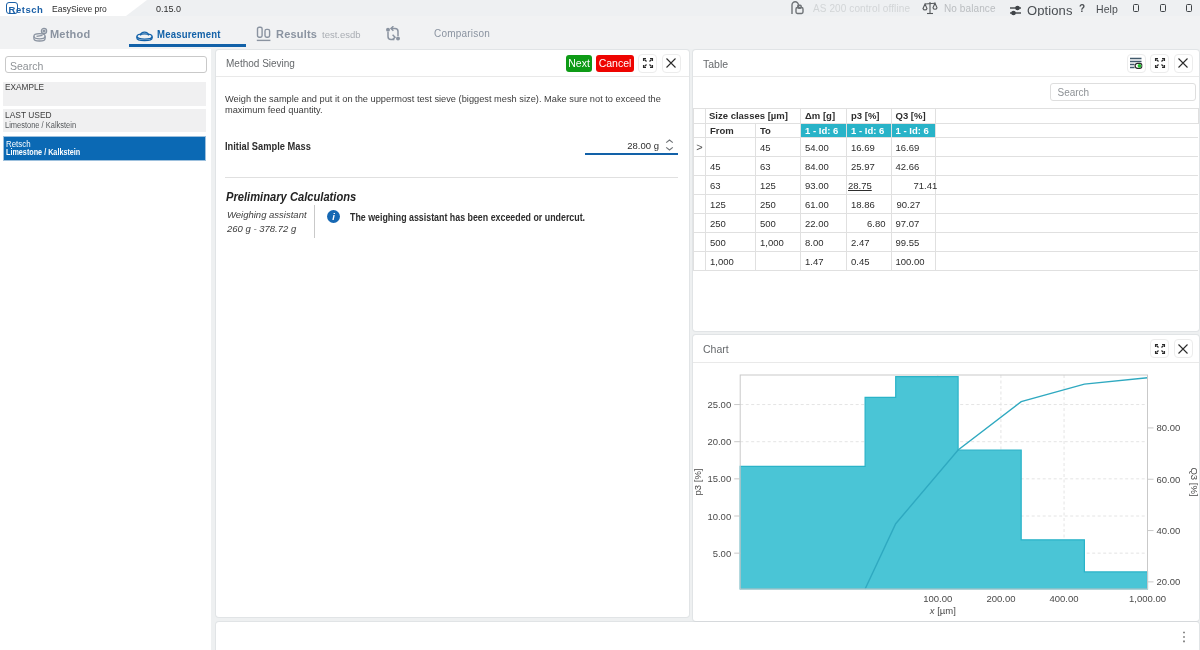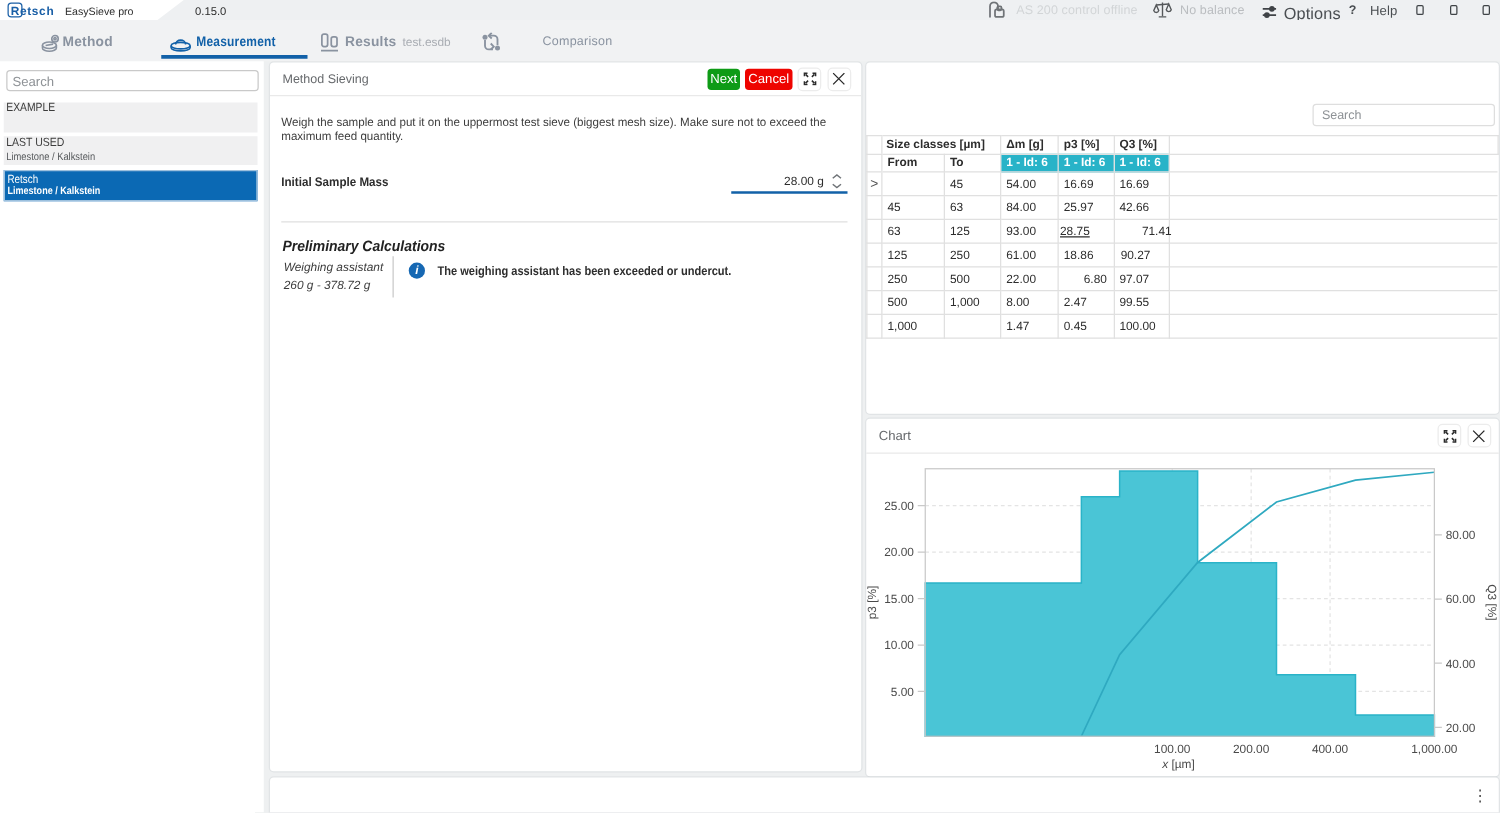--- a/index.html
+++ b/index.html
@@ -131,20 +131,40 @@
   <div class="abs" style="left:9.5px;top:127px;width:453px;height:1px;background:#e0e0e0;"></div>
   <div class="abs" style="left:10.5px;top:140px;font-size:12px;font-weight:bold;font-style:italic;color:#222;transform:scaleX(0.93);transform-origin:left top;">Preliminary Calculations</div>
   <div class="abs" style="left:11.5px;top:159.5px;font-size:9.5px;font-style:italic;color:#3c3c3c;">Weighing assistant</div>
   <div class="abs" style="left:11.5px;top:173.5px;font-size:9.5px;font-style:italic;color:#3c3c3c;">260 g - 378.72 g</div>
   <div class="abs" style="left:98.5px;top:155px;width:1px;height:33px;background:#c9c9c9;"></div>
   <div class="abs" style="left:111.5px;top:160px;width:13px;height:13px;border-radius:50%;background:#1668b3;color:#fff;font-size:9.5px;font-weight:bold;text-align:center;line-height:13px;font-style:italic;">i</div>
   <div class="abs" style="left:134px;top:162.5px;font-size:10px;font-weight:bold;color:#2d2d2d;white-space:nowrap;transform:scaleX(0.885);transform-origin:left top;">The weighing assistant has been exceeded or undercut.</div>
 </div>
 
 <div class="panel" id="tablepanel" style="left:692.5px;top:49.5px;width:506.5px;height:281px;">
+  <div class="phead">
+    <div class="ptitle">Table</div>
+    <div class="icobtn" style="left:434px;">
+        <svg width="13" height="12" viewBox="0 0 13 12" fill="none">
+          <path d="M0.5,1.5 L12,1.5 M0.5,4.5 L12,4.5 M0.5,7.5 L5,7.5 M0.5,10.5 L5,10.5" stroke="#41596b" stroke-width="1.5"></path>
+          <rect x="5.6" y="6.3" width="7" height="5" rx="2.5" stroke="#2b2b2b" stroke-width="1.2"></rect>
+          <circle cx="10" cy="8.8" r="1.9" fill="#21c02e"></circle>
+        </svg>
+      </div>
+    <div class="icobtn" style="left:457.5px;">
+        <svg width="11" height="11" viewBox="0 0 11 11" stroke="#2b2b2b" stroke-width="1.2" fill="none">
+          <path d="M1,3.5 L1,1 L3.5,1 M2,2 L4,4 M10,3.5 L10,1 L7.5,1 M9,2 L7,4 M1,7.5 L1,10 L3.5,10 M2,9 L4,7 M10,7.5 L10,10 L7.5,10 M9,9 L7,7"></path>
+        </svg>
+      </div>
+    <div class="icobtn" style="left:481px;">
+        <svg width="10" height="10" viewBox="0 0 10 10" stroke="#2b2b2b" stroke-width="1.1">
+          <path d="M0.5,0.5 L9.5,9.5 M9.5,0.5 L0.5,9.5"></path>
+        </svg>
+      </div>
+  </div>
   <div class="abs" style="left:357px;top:33.5px;width:146px;height:17.5px;border:1px solid #dedede;border-radius:3px;">
     <div class="abs" style="left:7px;top:3px;font-size:10px;color:#8e9296;">Search</div>
   </div>
   <div id="dtable" class="abs" style="left:0.5px;top:58.5px;">
       <table style="border-collapse:collapse;table-layout:fixed;font-size:9.5px;color:#2d2d2d;width:505.5px;">
         <colgroup>
           <col style="width:12px">
           <col style="width:50px">
           <col style="width:45px">
           <col style="width:46px">

